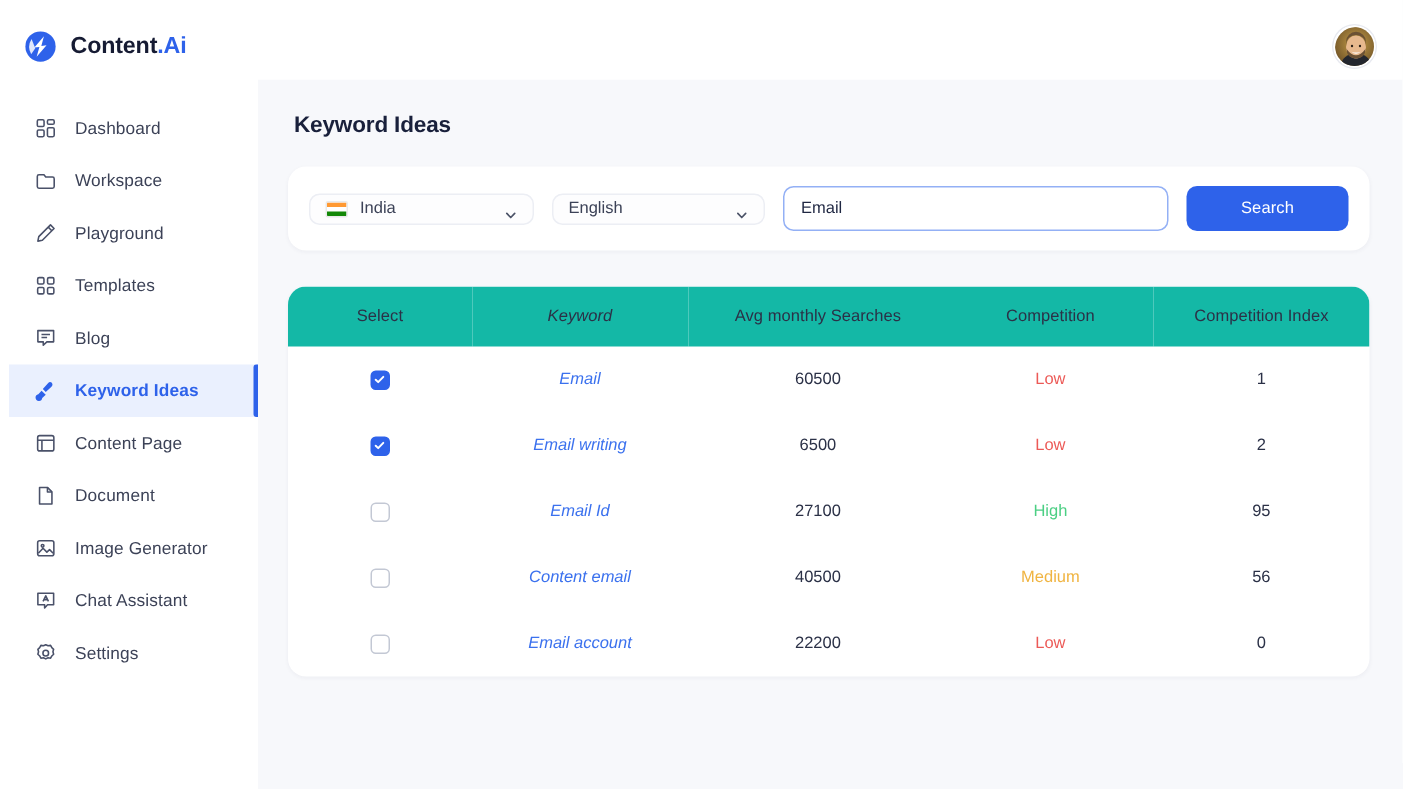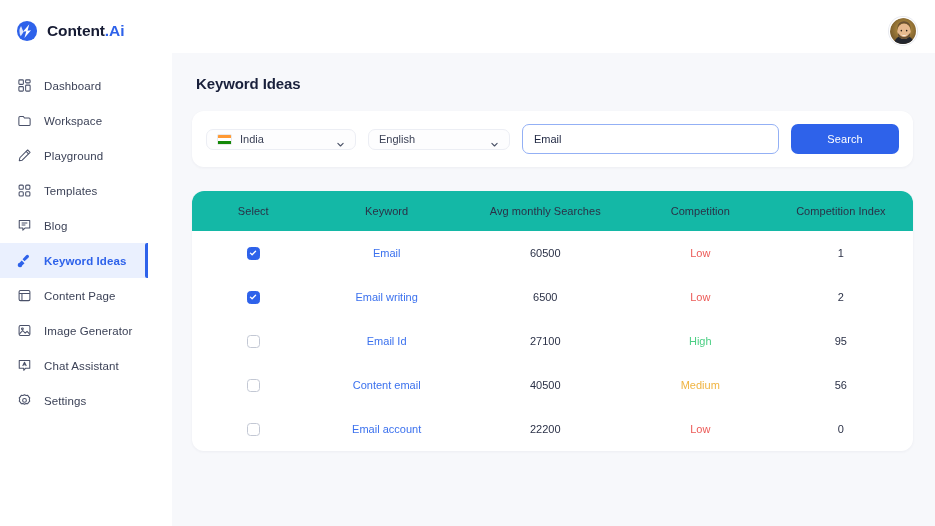--- a/index.html
+++ b/index.html
@@ -34,23 +34,24 @@
     box-shadow: 0 0 0 1px #e8eaf0;
   }
 
   
   .body { display: flex; flex: 1; min-height: 0; }
 
   
   .sidebar {
     width: 172px; min-width: 172px;
     background: #ffffff;
-    display: flex; 
+    display: flex; flex-direction: column;
     position: relative;
     padding-top: 15px;
+    padding-left: 6px;
   }
   .nav { display: flex; flex-direction: column; }
   .nav-item {
     display: flex; align-items: center; gap: 12px;
     height: 35px; padding: 0 16px;
     position: relative; cursor: pointer;
   }
   .nav-item .nav-label {
     font-size: 11.5px; color: #3c4257;
     letter-spacing: 0.1px; white-space: nowrap;
@@ -136,21 +137,21 @@
     font-size: 11px; font-weight: normal; color: #2b3147;
     padding: 14px 0; text-align: center;
     letter-spacing: 0.05px;
   }
   tbody td {
     font-size: 11px; color: #2b3147;
     padding: 13px 0; text-align: center;
   }
   tbody tr td { height: 44px; }
   .c-select { width: 17%; }
-  .c-keyword { width: 20%; }
+  .c-keyword { width: 20%; font-style: italic; }
   .c-searches { width: 24%; }
   .c-competition { width: 19%; }
   .c-index { width: 20%; }
   td.kw { color: #3b71ee; }
   .comp-low { color: #ec5a57; }
   .comp-high { color: #4ccf84; }
   .comp-medium { color: #f0b441; }
   .cbx {
     width: 13px; height: 13px; border-radius: 3.5px;
     display: inline-flex; align-items: center; justify-content: center;
@@ -270,20 +271,29 @@
         <div class="nav-item">
           <span class="nav-icon">
             <svg viewBox="0 0 20 20" width="15" height="15" fill="none" stroke="currentColor" stroke-width="1.4">
               <rect x="2.8" y="3.2" width="14.4" height="13.6" rx="1.8"></rect>
               <path d="M2.8 7.4 h14.4 M6.6 7.4 v9.4"></path>
             </svg>
           </span>
           <span class="nav-label">Content Page</span>
         </div>
 
+        <div class="nav-item">
+          <span class="nav-icon">
+            <svg viewBox="0 0 20 20" width="15" height="15" fill="none" stroke="currentColor" stroke-width="1.4" stroke-linejoin="round">
+              <path d="M4.5 2.6 h7 l4 4 v10.8 h-11 z"></path>
+              <path d="M11.5 2.6 v4 h4"></path>
+            </svg>
+          </span>
+          <span class="nav-label">Document</span>
+        </div>
 
         <div class="nav-item">
           <span class="nav-icon">
             <svg viewBox="0 0 20 20" width="15" height="15" fill="none" stroke="currentColor" stroke-width="1.4" stroke-linejoin="round">
               <rect x="2.8" y="3.4" width="14.4" height="13.2" rx="1.8"></rect>
               <circle cx="7.2" cy="7.8" r="1.2"></circle>
               <path d="M3.4 14.4 l4.2 -4.4 l3.4 3.4 l2.4 -2.2 l3.2 3.2"></path>
             </svg>
           </span>
           <span class="nav-label">Image Generator</span>

